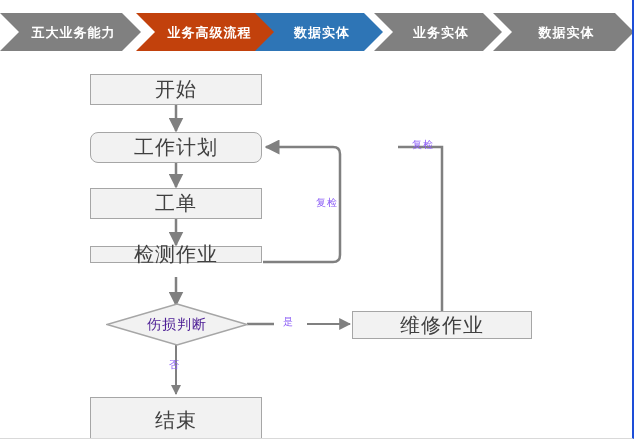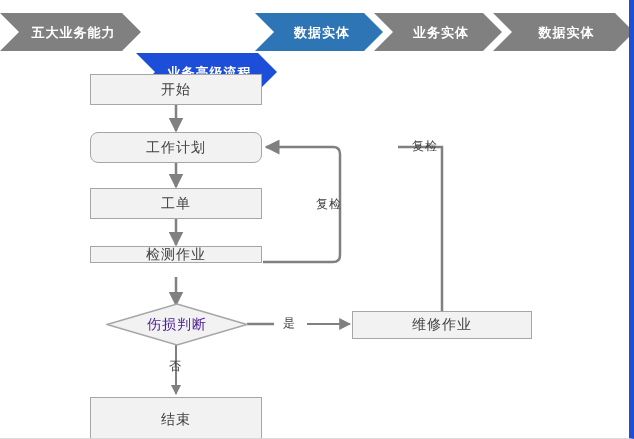--- a/index.html
+++ b/index.html
@@ -9,21 +9,21 @@
   }
   body {
     font-family: "DejaVu Sans", "Liberation Sans", sans-serif;
   }
   #canvas {
     position: relative;
     width: 634px;
     height: 439px;
     background: #ffffff;
     box-sizing: border-box;
-    border-right: 5px solid #1d4ed8;
+    border-right: 2px solid #1d4ed8;
     border-bottom: 1px solid #d9d9d9;
     overflow: hidden;
   }
 
   
   #breadcrumb {
     position: absolute;
     left: 0;
     top: 13px;
     width: 634px;
@@ -54,21 +54,21 @@
 
   
   .node {
     position: absolute;
     background: #f2f2f2;
     border: 1px solid #a6a6a6;
     box-sizing: border-box;
     display: flex;
     align-items: center;
     justify-content: center;
-    font-size: 14px;
+    font-size: 20px;
     color: #404040;
     letter-spacing: 1px;
     white-space: nowrap;
   }
 
   
   .diamond-wrap {
     position: absolute;
   }
   .diamond-shape {
@@ -89,22 +89,22 @@
     justify-content: center;
     font-size: 14px;
     color: #4c1d95;
     letter-spacing: 1px;
     white-space: nowrap;
   }
 
   
   .edge-label {
     position: absolute;
-    font-size: 12px;
-    color: #404040;
+    font-size: 10px;
+    color: #8b5cf6;
     letter-spacing: 1px;
     white-space: nowrap;
   }
 
   
   #connectors {
     position: absolute;
     left: 0;
     top: 0;
     width: 634px;
@@ -114,21 +114,21 @@
 </style>
 </head>
 <body>
 
 <div id="canvas">
 
   <div id="breadcrumb">
     <div class="chev first" style="left:0px; width:141px; background:#808080;">
       <span class="chev-label">五大业务能力</span>
     </div>
-    <div class="chev" style="left:136px; width:141px; background:#1d4ed8;margin-top:40px;">
+    <div class="chev" style="left:136px; width:141px; background:#c2410c;">
       <span class="chev-label">业务高级流程</span>
     </div>
     <div class="chev" style="left:255px; width:128px; background:#2e75b6;">
       <span class="chev-label">数据实体</span>
     </div>
     <div class="chev" style="left:374px; width:128px; background:#808080;">
       <span class="chev-label">业务实体</span>
     </div>
     <div class="chev" style="left:493px; width:141px; background:#808080;">
       <span class="chev-label">数据实体</span>

